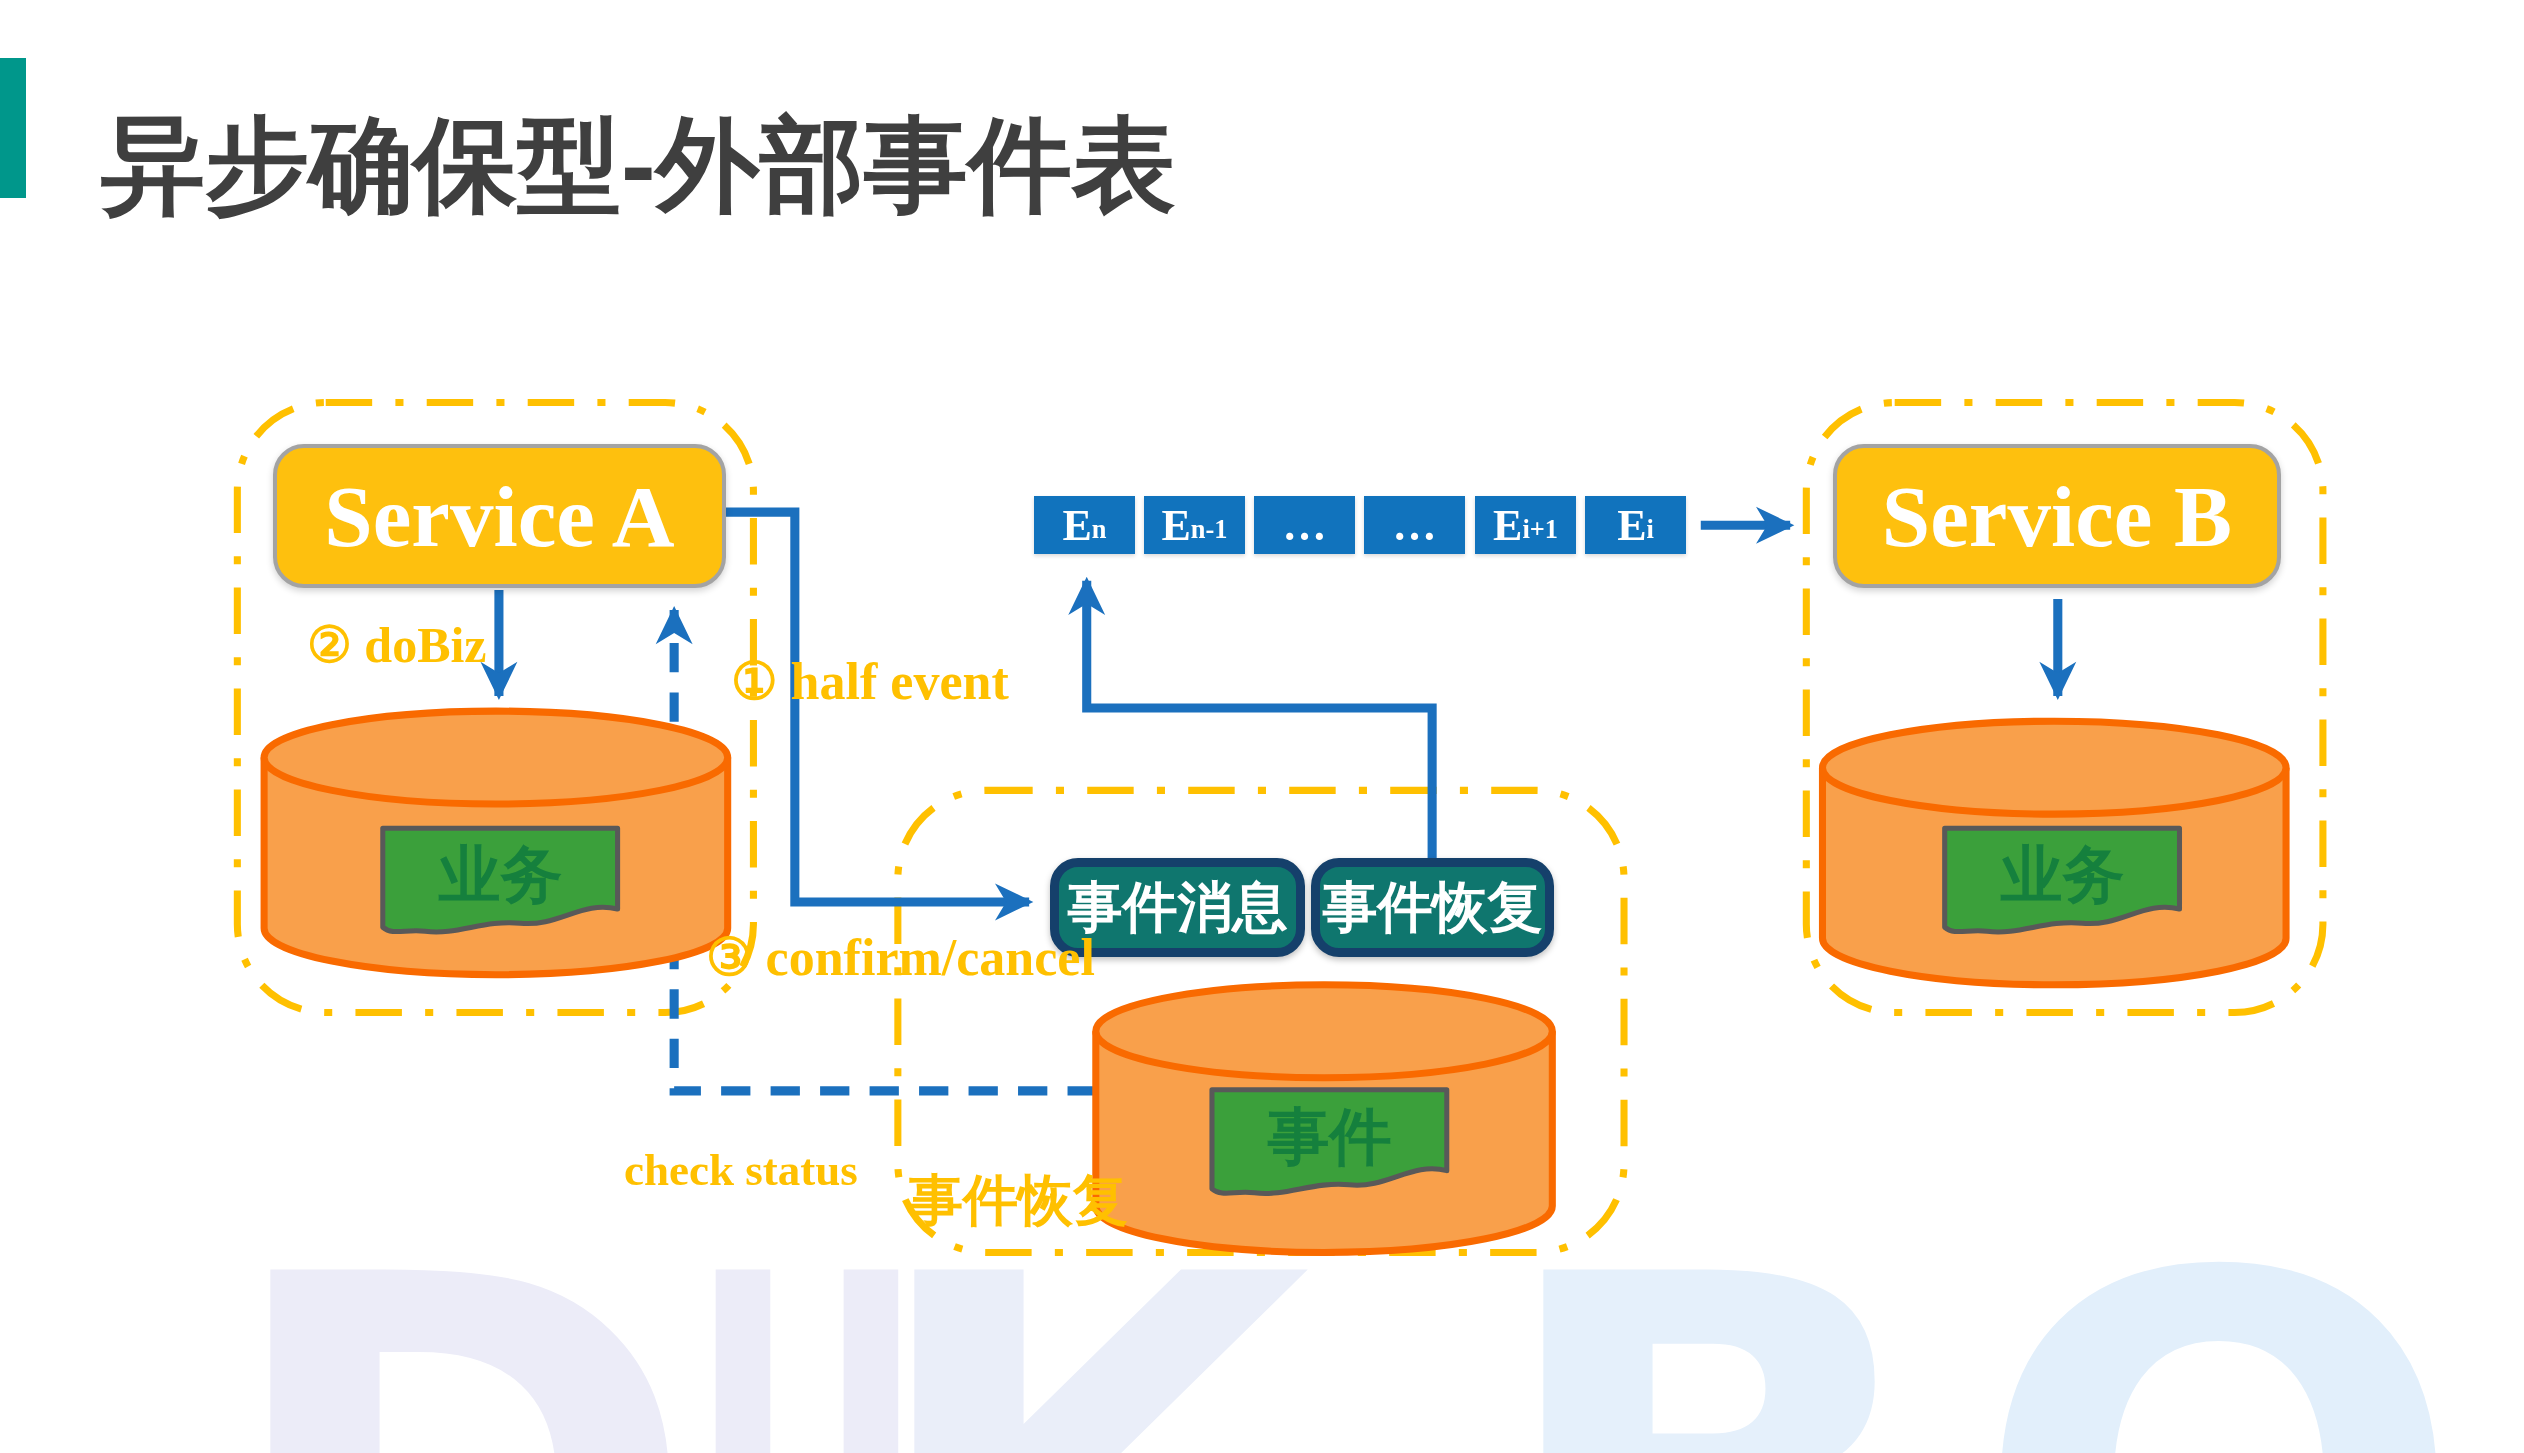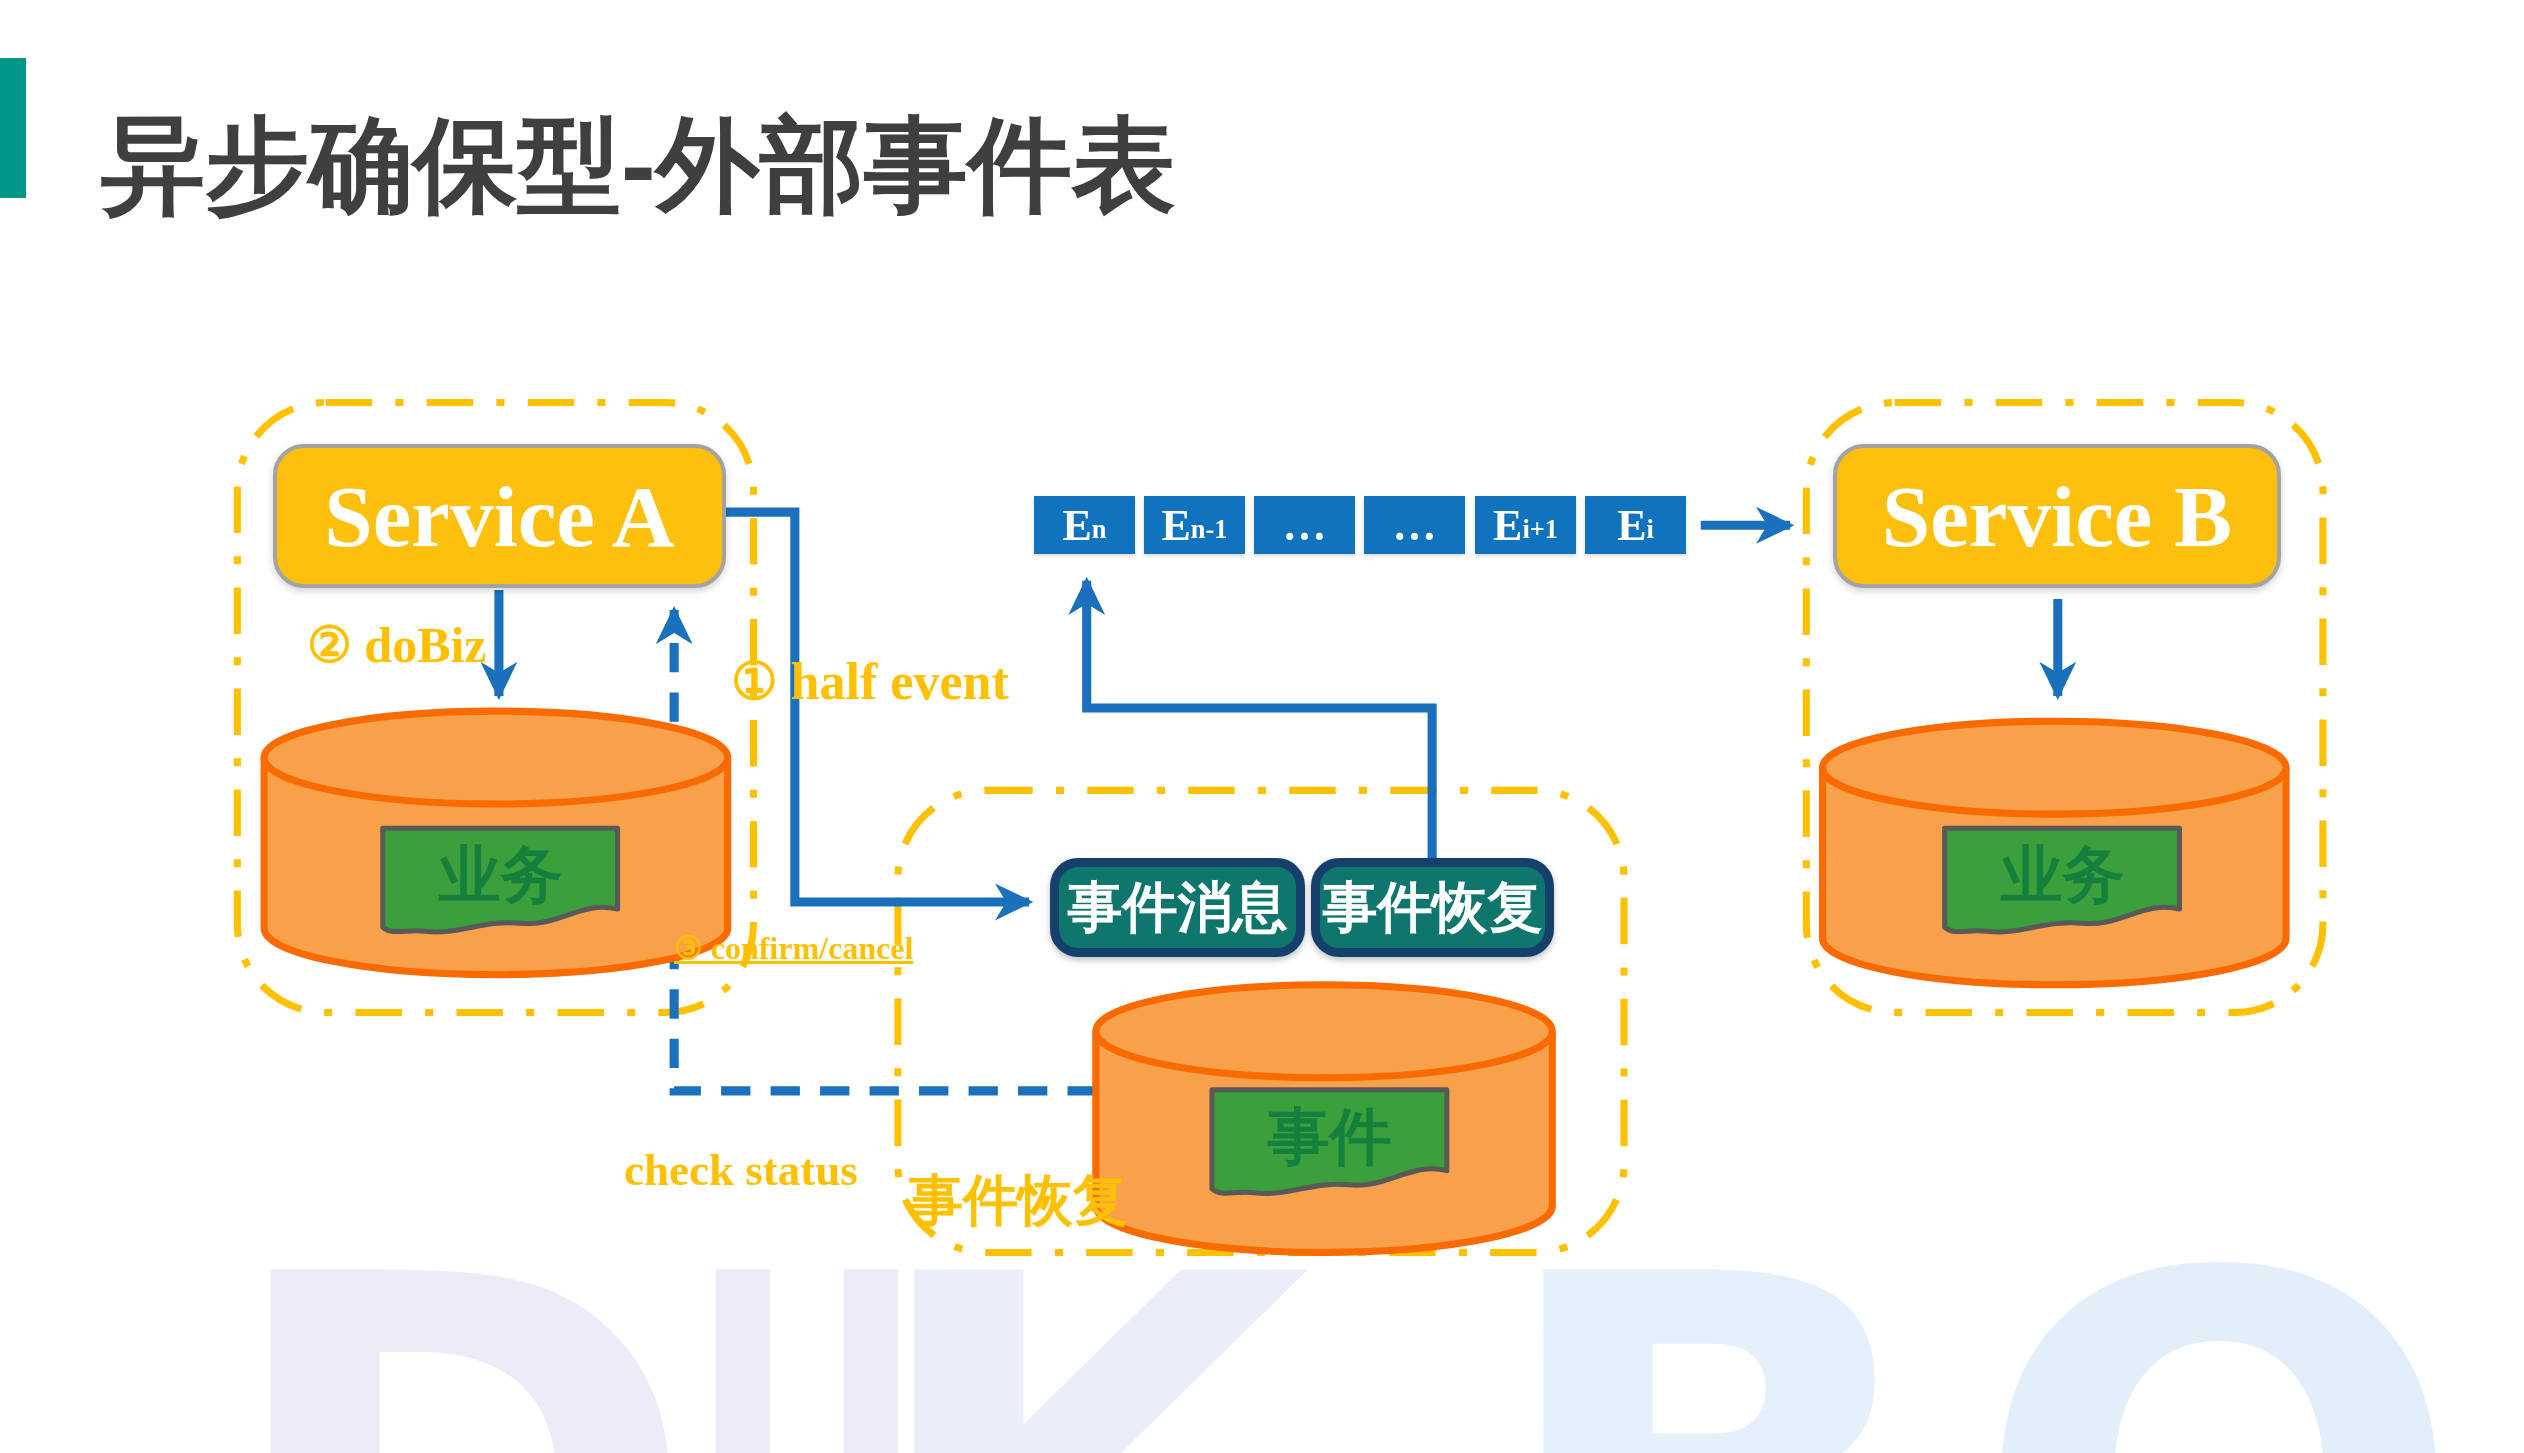--- a/index.html
+++ b/index.html
@@ -213,19 +213,19 @@
     <div class="msg-box" style="left:1311px;width:243px;">
       <span>事件恢复</span>
     </div>
 
     <div class="tag-text" style="left:383px;top:844px;">业务</div>
     <div class="tag-text" style="left:1212px;top:1106px;">事件</div>
     <div class="tag-text" style="left:1945px;top:844px;">业务</div>
 
     <div class="flow-label" style="left:307px;top:620px;font-size:50px;">② doBiz</div>
     <div class="flow-label" style="left:731px;top:656px;font-size:52px;">① half event</div>
-    <div class="flow-label" style="left:674px;top:932px;font-size:32px;text-decoration:underline;">③ confirm/cancel</div>
+    <div class="flow-label" style="left:706px;top:932px;font-size:52px;">③ confirm/cancel</div>
     <div class="flow-label" style="left:624px;top:1120px;font-size:45px;margin-top:28px;">check status</div>
     <div class="sys-label" style="left:908px;top:1173px;">事件恢复</div>
 
   </div>
 </div>
 
 
 </body></html>

